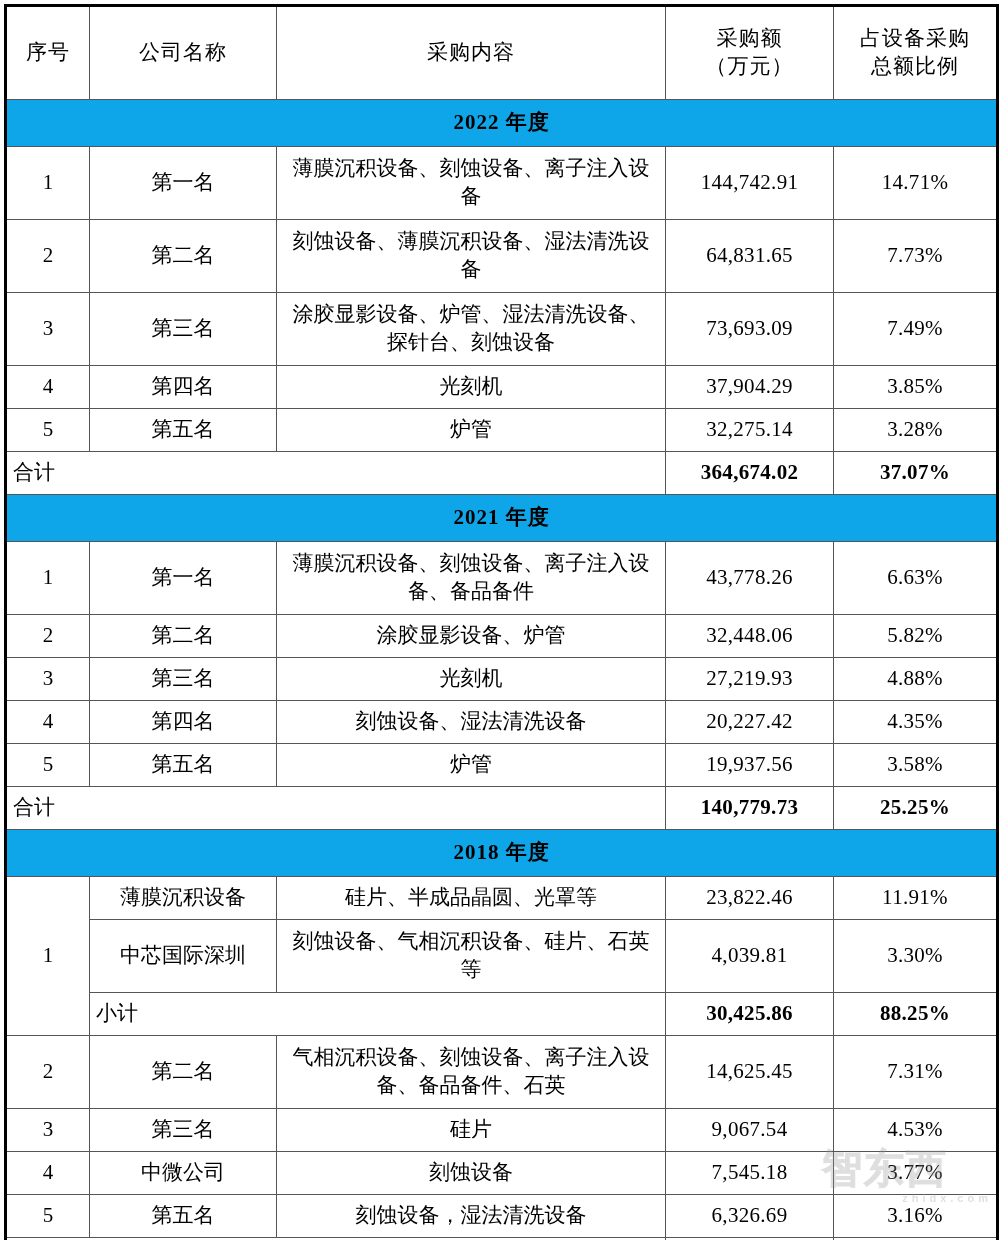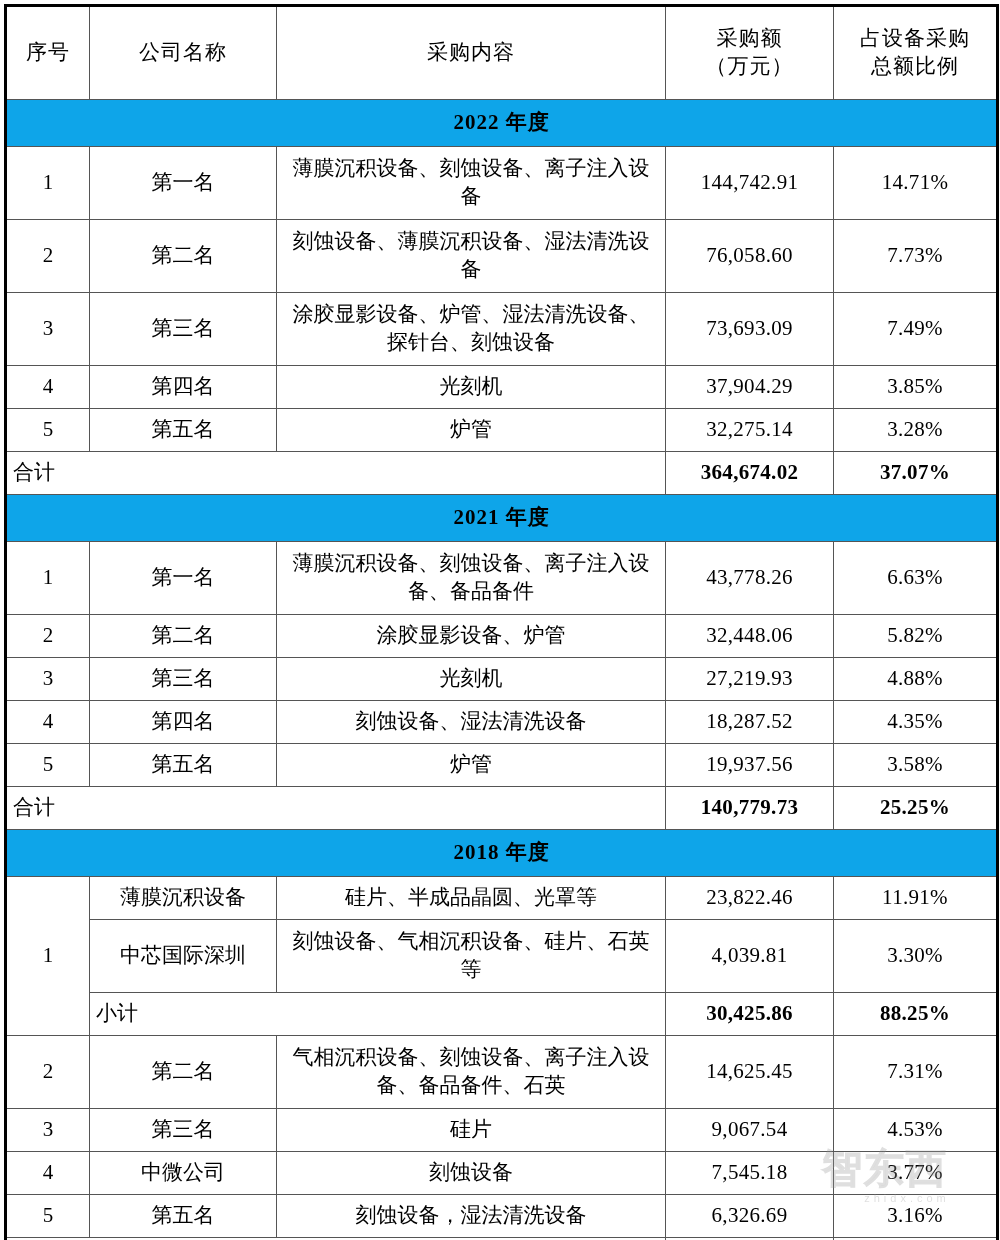--- a/index.html
+++ b/index.html
@@ -95,22 +95,23 @@
     color: #888888;
     letter-spacing: 2px;
     line-height: 1;
     -webkit-text-stroke: 1px #999999;
   }
   .watermark .wm-sub {
     font-family: "Liberation Sans", sans-serif;
     font-size: 11px;
     color: #999999;
     letter-spacing: 4px;
-    text-align: center;
+    text-align: right;
     margin-top: 4px;
+    font-weight: bold;
   }
 </style>
 </head>
 <body>
 
 <div class="page">
 
   <table class="proc">
     <colgroup>
       <col class="c-idx">
@@ -146,21 +147,21 @@
         <td class="tall2">1</td>
         <td>第一名</td>
         <td>薄膜沉积设备、刻蚀设备、离子注入设备</td>
         <td class="amt">144,742.91</td>
         <td class="pct">14.71%</td>
       </tr>
       <tr>
         <td class="tall2">2</td>
         <td>第二名</td>
         <td>刻蚀设备、薄膜沉积设备、湿法清洗设备</td>
-        <td class="amt">76,058.60</td>
+        <td class="amt">64,831.65</td>
         <td class="pct">7.73%</td>
       </tr>
       <tr>
         <td class="tall2">3</td>
         <td>第三名</td>
         <td>涂胶显影设备、炉管、湿法清洗设备、探针台、刻蚀设备</td>
         <td class="amt">73,693.09</td>
         <td class="pct">7.49%</td>
       </tr>
       <tr>
@@ -205,21 +206,21 @@
         <td class="one">3</td>
         <td>第三名</td>
         <td>光刻机</td>
         <td class="amt">27,219.93</td>
         <td class="pct">4.88%</td>
       </tr>
       <tr>
         <td class="one">4</td>
         <td>第四名</td>
         <td>刻蚀设备、湿法清洗设备</td>
-        <td class="amt">18,287.52</td>
+        <td class="amt">20,227.42</td>
         <td class="pct">4.35%</td>
       </tr>
       <tr>
         <td class="one">5</td>
         <td>第五名</td>
         <td>炉管</td>
         <td class="amt">19,937.56</td>
         <td class="pct">3.58%</td>
       </tr>
       <tr class="total-row">

